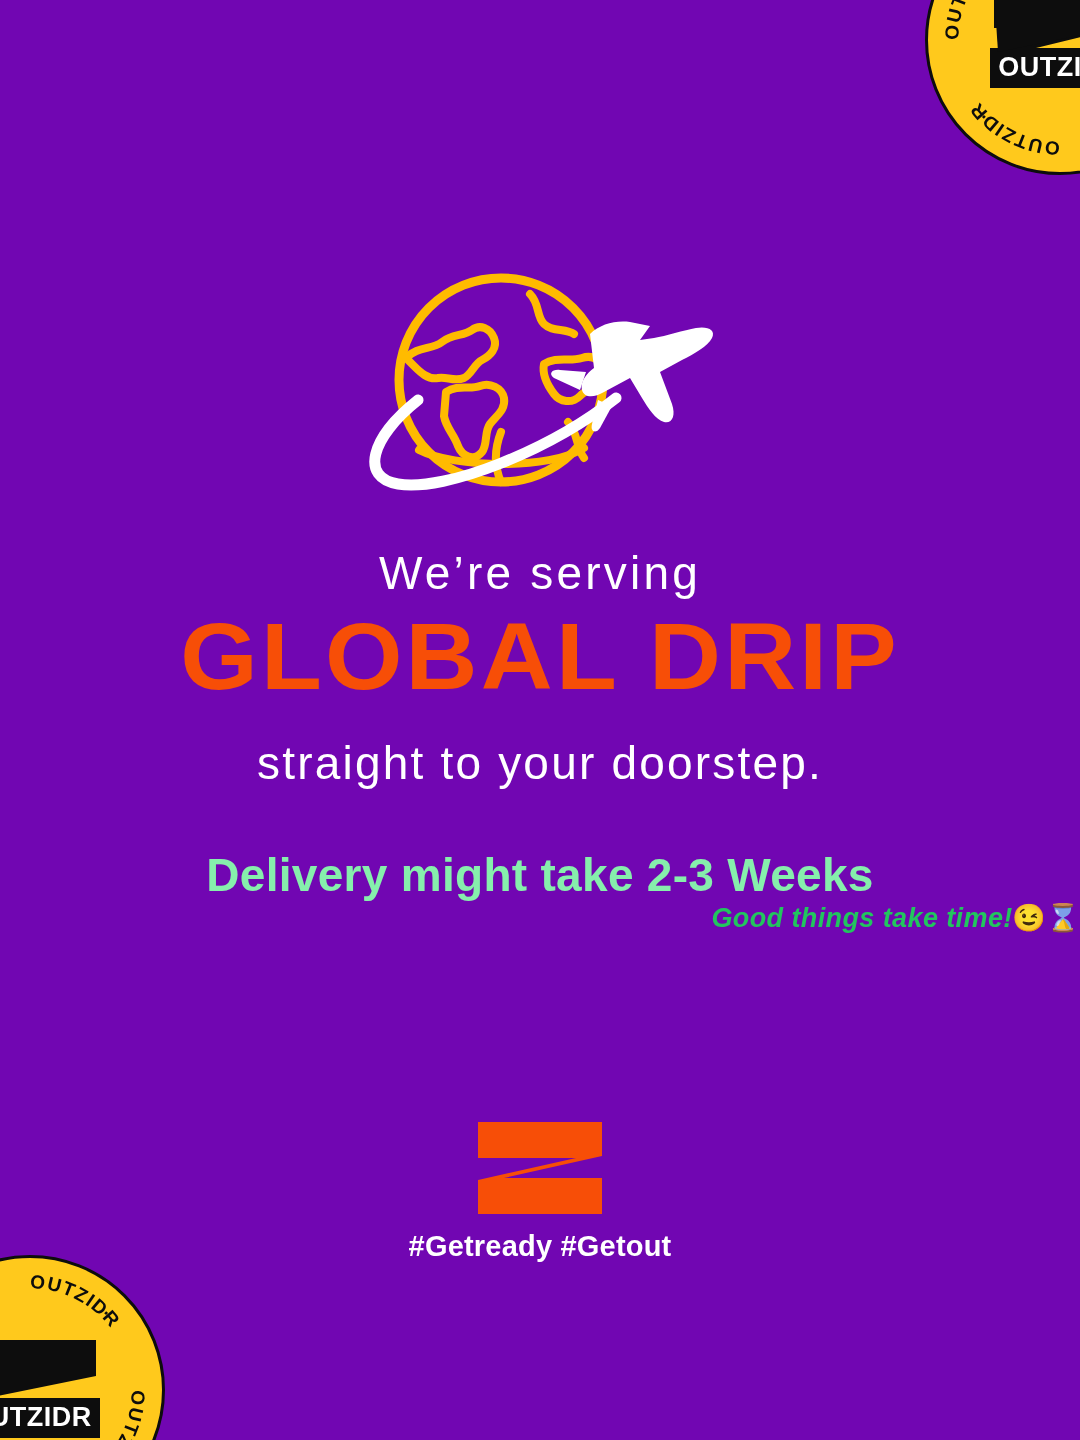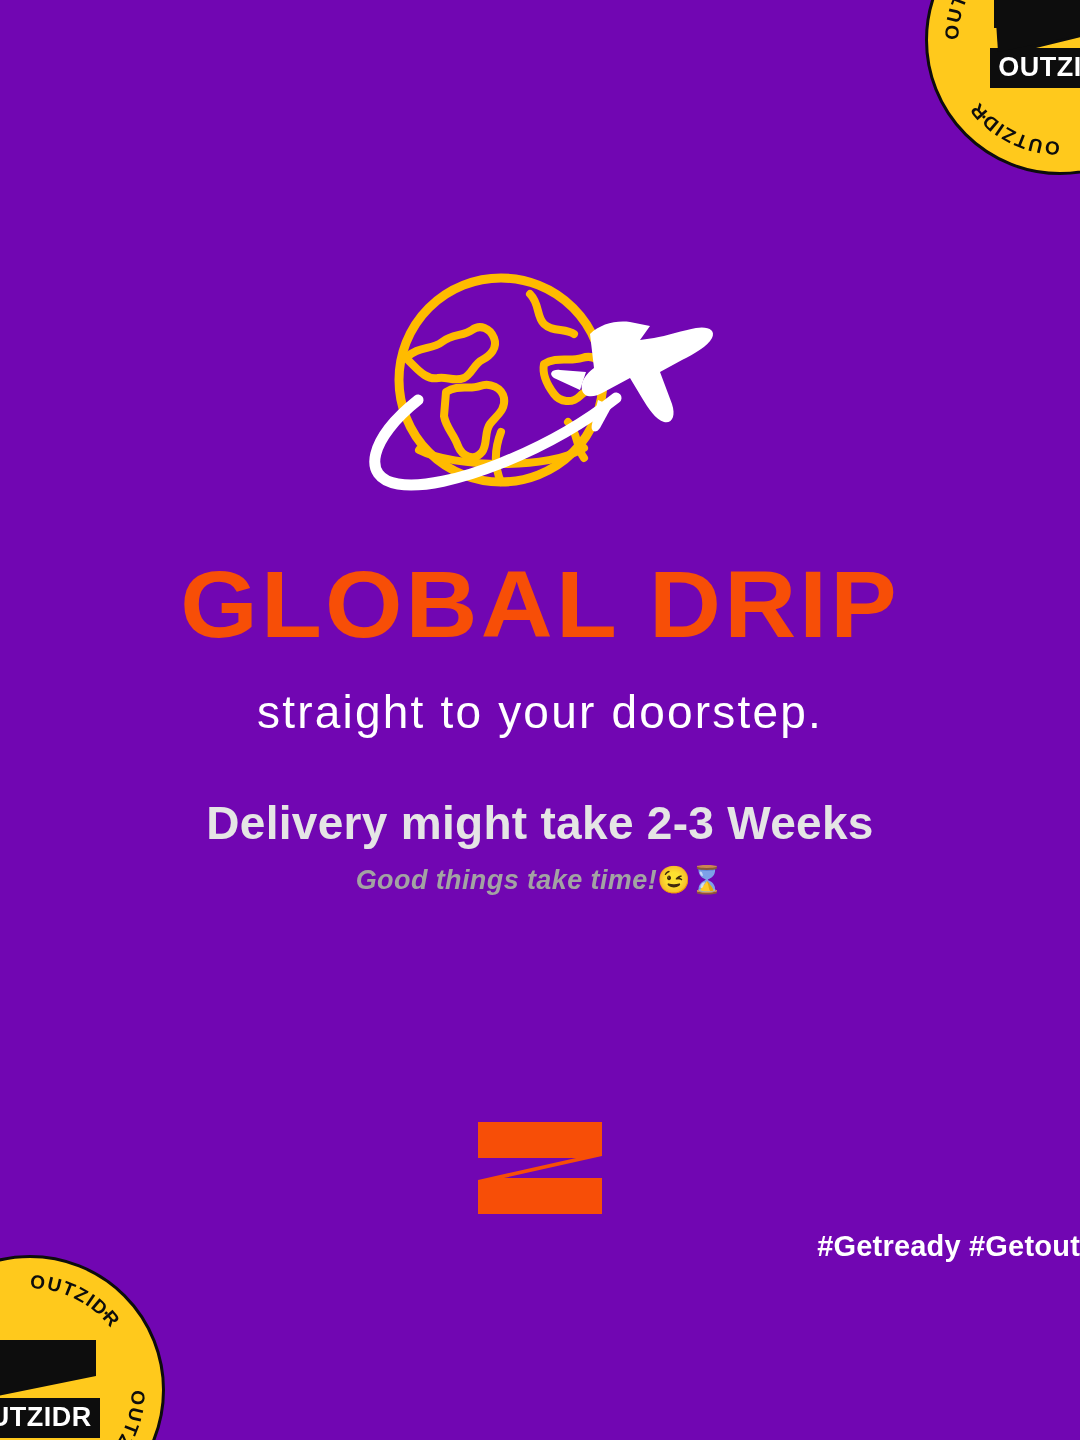--- a/index.html
+++ b/index.html
@@ -85,52 +85,51 @@
   }
   .line-doorstep {
     color: #ffffff;
     font-size: 46px;
     font-weight: 300;
     letter-spacing: 2.2px;
     line-height: 1.15;
     margin-top: 30px;
   }
   .line-delivery {
-    color: #e5e5e5;
+    color: #86efac;
     font-size: 46px;
     font-weight: bold;
     letter-spacing: 0.3px;
     margin-top: 58px;
   }
   .line-goodthings {
-    color: #a3a3a3;
+    color: #22c55e;
     font-size: 27px;
     font-weight: bold;
     font-style: italic;
     letter-spacing: 0.4px;
-    margin-top: 14px;
+    text-align: right;
   }
   .emoji { font-style: normal; letter-spacing: 0; }
 
   
   #footer {
     position: absolute;
     left: 0;
     right: 0;
     top: 1122px;
     text-align: center;
   }
   #logo-z { width: 124px; margin: 0 auto; display: block; }
   .line-hashtags {
     color: #ffffff;
     font-size: 29px;
     font-weight: bold;
     letter-spacing: 0.2px;
     margin-top: 16px;
-    text-align: right;
   }
 </style>
 </head>
 <body>
 
 <div id="poster">
 
   <div class="badge" id="badge-tr">
     <div class="badge-ring">
       <svg viewBox="0 0 270 270" aria-hidden="true">
@@ -186,20 +185,21 @@
                  C354,74 340,82 328,88 L306,100 L318,132
                  C322,144 318,152 310,150 C302,148 294,136 288,126 L276,106
                  L250,120 C240,126 230,126 228,118 C226,110 232,102 240,96 Z"></path>
         <path d="M232,100 L206,98 C198,97 194,102 200,106 L226,118 Z"></path>
         <path d="M244,128 L238,152 C236,160 242,162 246,156 L258,134 Z"></path>
       </g>
     </svg>
   </div>
 
   <div id="copy">
+    <div class="line-serving">We’re serving</div>
     <div class="line-headline">GLOBAL DRIP</div>
     <div class="line-doorstep">straight to your doorstep.</div>
     <div class="line-delivery">Delivery might take 2-3 Weeks</div>
     <div class="line-goodthings">
       <span>Good things take time!</span><span class="emoji">😉</span><span class="emoji">⌛</span>
     </div>
   </div>
 
   <div id="footer">
     <svg id="logo-z" viewBox="0 0 124 92" aria-hidden="true">

